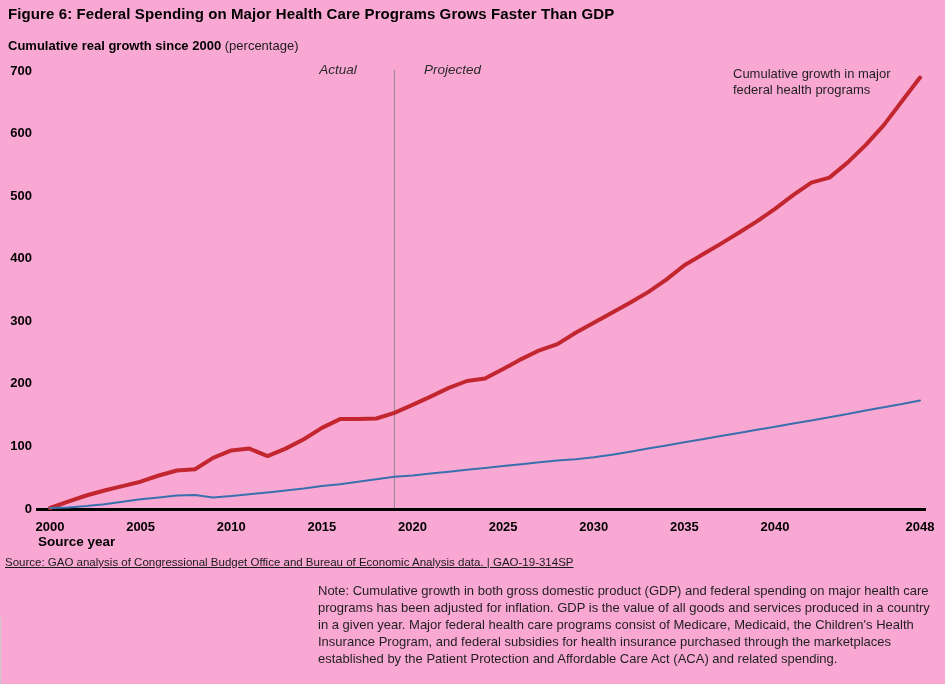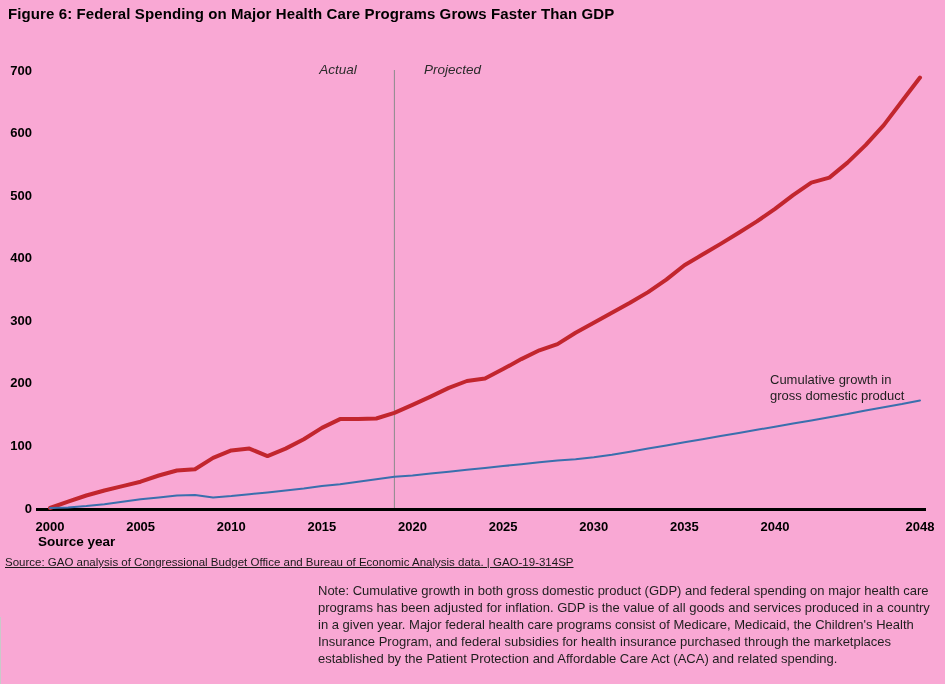--- a/index.html
+++ b/index.html
@@ -24,20 +24,24 @@
   .note-block{position:absolute;left:318px;top:582px;width:625px;font-size:13px;line-height:17px;color:#1f1f1f;}
   .edge-line{position:absolute;left:0;top:617px;width:1px;height:67px;background:#c9c9c9;}
 </style>
 </head>
 <body>
 
 <div class="page">
 
   <div class="fig-title">Figure 6: Federal Spending on Major Health Care Programs Grows Faster Than GDP</div>
 
+  <div class="subtitle">
+    <span class="b">Cumulative real growth since 2000</span>
+    <span class="u">(percentage)</span>
+  </div>
 
   <svg id="chart-svg" viewBox="0 0 945 560" xmlns="http://www.w3.org/2000/svg">
       <line x1="36" y1="509.5" x2="926" y2="509.5" stroke="#000000" stroke-width="3"></line>
       <line x1="394.375" y1="70" x2="394.375" y2="508" stroke="#8a8a8a" stroke-width="1"></line>
       <polyline points="50.0,508.0 68.1,501.7 86.3,495.5 104.4,490.5 122.5,486.1 140.6,481.7 158.8,475.5 176.9,470.5 195.0,469.2 213.1,457.9 231.3,450.4 249.4,448.6 267.5,456.1 285.6,448.6 303.8,439.2 321.9,427.9 340.0,419.1 358.1,419.1 376.3,418.5 394.4,412.9 412.5,404.8 430.6,396.6 448.8,387.9 466.9,381.0 485.0,378.5 503.1,369.1 521.3,359.1 539.4,350.3 557.5,344.1 575.6,332.8 593.8,322.8 611.9,312.8 630.0,302.8 648.1,292.1 666.3,279.6 684.4,265.2 702.5,254.6 720.6,243.9 738.8,232.7 756.9,221.4 775.0,208.9 793.1,195.1 811.3,182.6 829.4,177.6 847.5,162.6 865.6,145.1 883.8,125.1 901.9,101.3 920.0,77.5" fill="none" stroke="#c2262e" stroke-width="4" stroke-linejoin="round" stroke-linecap="round"></polyline>
       <polyline points="50.0,508.0 68.1,507.4 86.3,506.1 104.4,504.2 122.5,501.7 140.6,499.2 158.8,497.4 176.9,495.5 195.0,494.9 213.1,497.4 231.3,496.1 249.4,494.2 267.5,492.4 285.6,490.5 303.8,488.6 321.9,486.1 340.0,484.2 358.1,481.7 376.3,479.2 394.4,476.7 412.5,475.5 430.6,473.6 448.8,471.7 466.9,469.8 485.0,468.0 503.1,466.1 521.3,464.2 539.4,462.3 557.5,460.4 575.6,459.2 593.8,457.3 611.9,454.8 630.0,451.7 648.1,448.6 666.3,445.4 684.4,442.3 702.5,439.2 720.6,436.0 738.8,432.9 756.9,429.8 775.0,426.7 793.1,423.5 811.3,420.4 829.4,417.3 847.5,414.1 865.6,410.4 883.8,407.3 901.9,404.1 920.0,400.4" fill="none" stroke="#3a6fad" stroke-width="2" stroke-linejoin="round" stroke-linecap="round"></polyline>
       <text x="32" y="512.5" text-anchor="end" class="tick">0</text>
       <text x="32" y="449.92857142857144" text-anchor="end" class="tick">100</text>
       <text x="32" y="387.3571428571429" text-anchor="end" class="tick">200</text>
       <text x="32" y="324.78571428571433" text-anchor="end" class="tick">300</text>
@@ -53,22 +57,22 @@
       <text x="503.125" y="531" text-anchor="middle" class="tick">2025</text>
       <text x="593.75" y="531" text-anchor="middle" class="tick">2030</text>
       <text x="684.375" y="531" text-anchor="middle" class="tick">2035</text>
       <text x="775" y="531" text-anchor="middle" class="tick">2040</text>
       <text x="920" y="531" text-anchor="middle" class="tick">2048</text>
     </svg>
 
   <div class="phase-label phase-actual">Actual</div>
   <div class="phase-label phase-projected">Projected</div>
 
-  <div class="annotation ann-gdp">Cumulative growth in
-gross domestic product</div>
+  <div class="annotation ann-health">Cumulative growth in major
+federal health programs</div>
 
   <div class="fiscal-year">Source year</div>
 
   <div class="source-line">Source: GAO analysis of Congressional Budget Office and Bureau of Economic Analysis data. | GAO-19-314SP</div>
 
   <div class="note-block">Note: Cumulative growth in both gross domestic product (GDP) and federal spending on major health care programs has been adjusted for inflation. GDP is the value of all goods and services produced in a country in a given year. Major federal health care programs consist of Medicare, Medicaid, the Children's Health Insurance Program, and federal subsidies for health insurance purchased through the marketplaces established by the Patient Protection and Affordable Care Act (ACA) and related spending.</div>
 
   <div class="edge-line"></div>
 
 </div>

